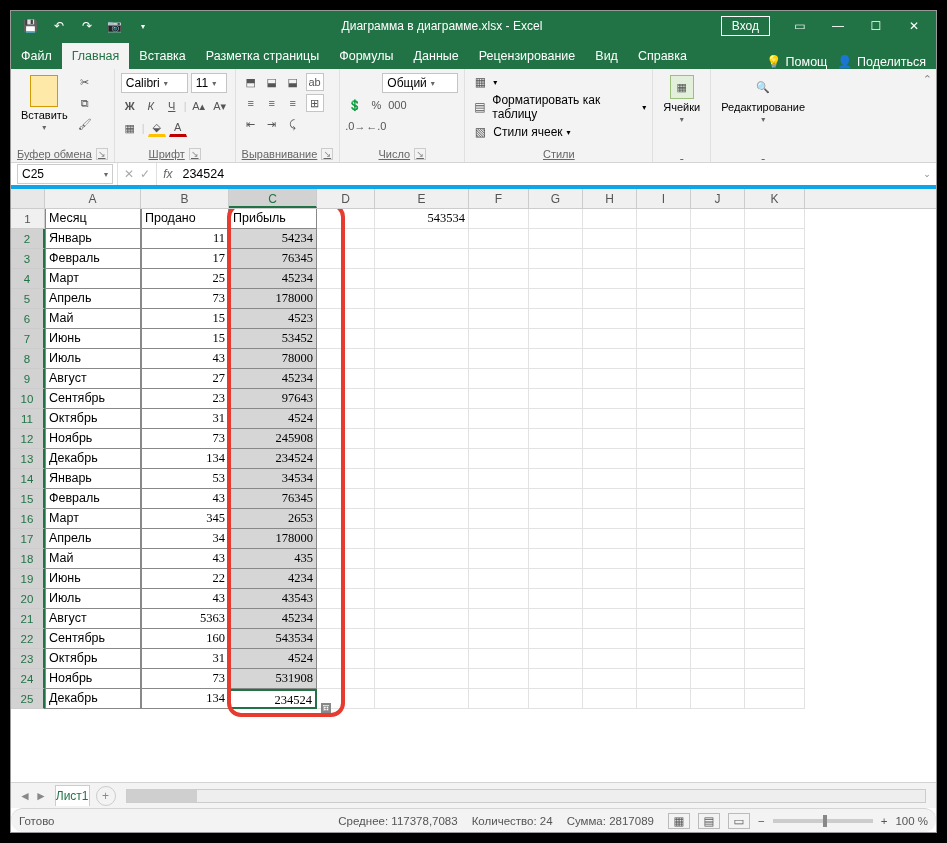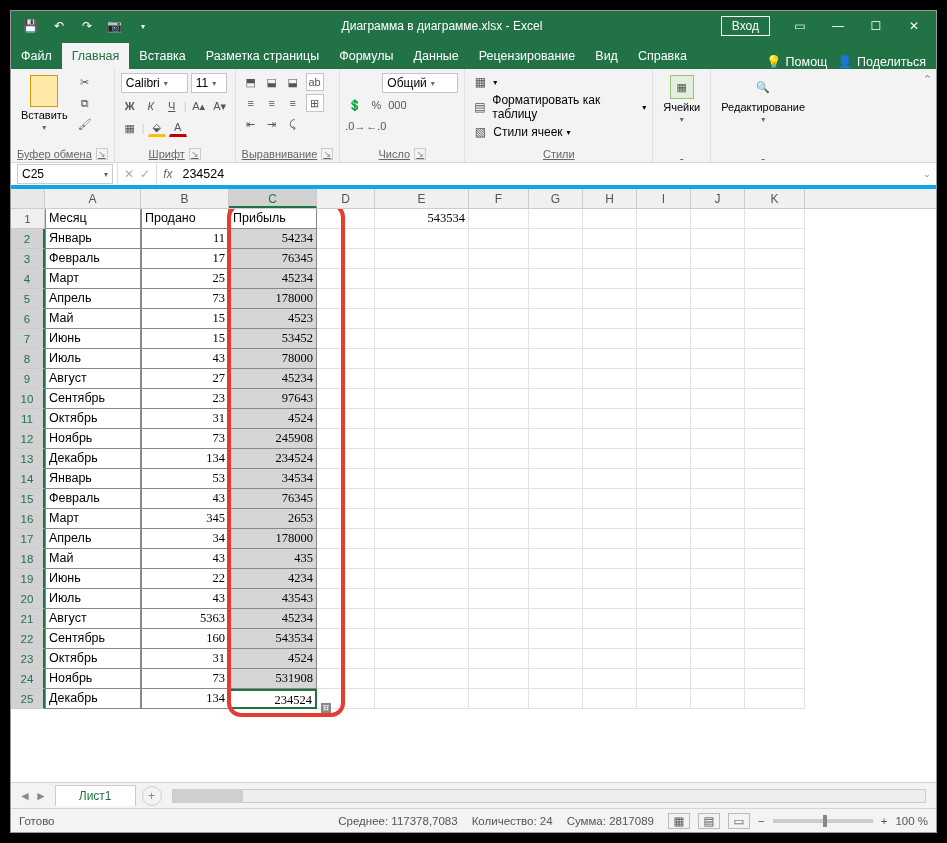--- a/index.html
+++ b/index.html
@@ -63,27 +63,27 @@
   .row:first-child .cell.bordered { border-top: 1px solid #888; }
   .cell.num { text-align: right; font-family: Liberation Serif, serif; }
   .cell.selcol { background: #d6d6d6; }
   .cell.active { background: #fff; border: 2px solid #217346; }
   .highlight-ring { position: absolute; border: 4px solid #e63b2e; border-radius: 14px; pointer-events: none; z-index: 10; }
   .autofill { position: absolute; width: 10px; height: 10px; border: 2px solid #888; background: #fff; font-size: 8px; display:flex; align-items:center; justify-content:center; color:#666; z-index: 11; }
 
   
   .sheet-bar { height: 26px; border-top: 1px solid #d4d4d4; display: flex; align-items: center; background: #f3f3f3; font-size: 12px; }
   .sheet-nav { display: flex; gap: 4px; padding: 0 8px; color: #888; }
-  .sheet-tab { background: #fff; border: 1px solid #ccc; border-bottom: none; padding: 3px 23px; color: #217346; }
+  .sheet-tab { background: #fff; border: 1px solid #ccc; border-bottom: none; padding: 3px 0; color: #217346; }
   .sheet-add { width: 20px; height: 20px; border: 1px solid #ccc; border-radius: 10px; margin-left: 6px; text-align: center; line-height: 18px; color: #888; }
   .hscroll { flex: 1; margin: 0 10px; height: 14px; background: #eee; border: 1px solid #ccc; position: relative; }
   .hscroll-thumb { position: absolute; left: 0; top: 0; height: 100%; width: 70px; background: #cfcfcf; }
 
   
-  .statusbar { height: 24px; background: #f3f3f3; border-top: 1px solid #d4d4d4; display: flex; align-items: center; font-size: 11.5px; color: #555; padding: 0 8px; gap: 14px; }
+  .statusbar { height: 24px; background: #f3f3f3; border-top: 1px solid #d4d4d4; display: flex; align-items: center; font-size: 11.5px; color: #555; padding: 0 8px; gap: 14px; border-radius: 12px; }
   .status-right { margin-left: auto; display: flex; align-items: center; gap: 8px; }
   .view-btn { width: 22px; height: 16px; border: 1px solid #bbb; display: inline-flex; align-items: center; justify-content: center; }
   .zoom-slider { width: 100px; height: 4px; background: #ccc; position: relative; }
   .zoom-slider::after { content:''; position:absolute; left:50%; top:-4px; width:4px; height:12px; background:#888; }
 
   
   .cA { width: 96px; } .cB { width: 88px; } .cC { width: 88px; } .cD { width: 58px; }
   .cE { width: 94px; } .cF { width: 60px; } .cG { width: 54px; } .cH { width: 54px; }
   .cI { width: 54px; } .cJ { width: 54px; } .cK { width: 60px; }
 </style>

